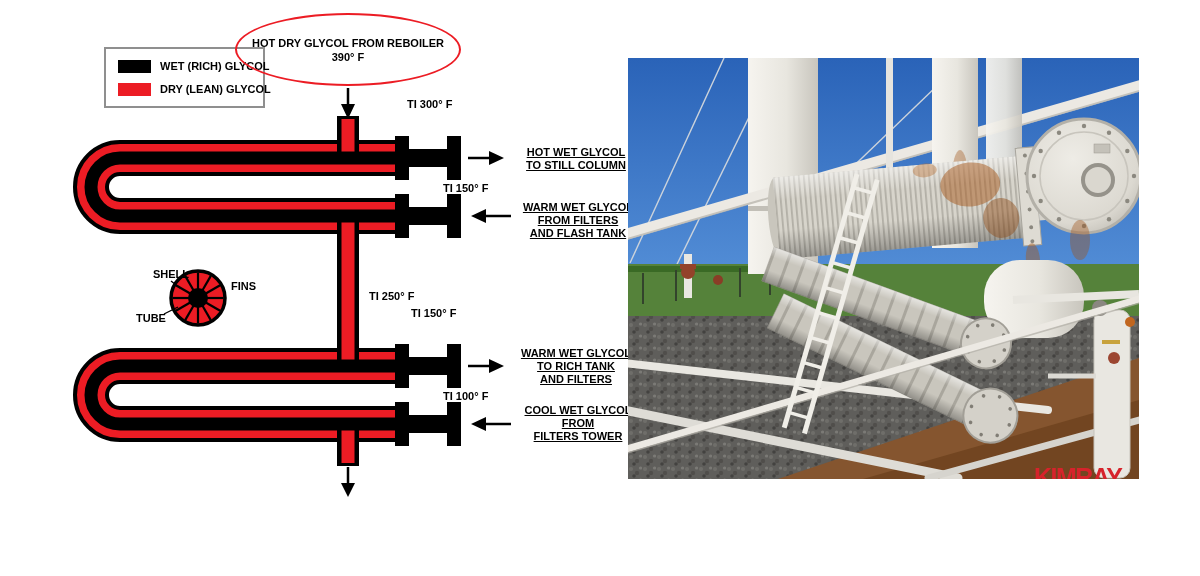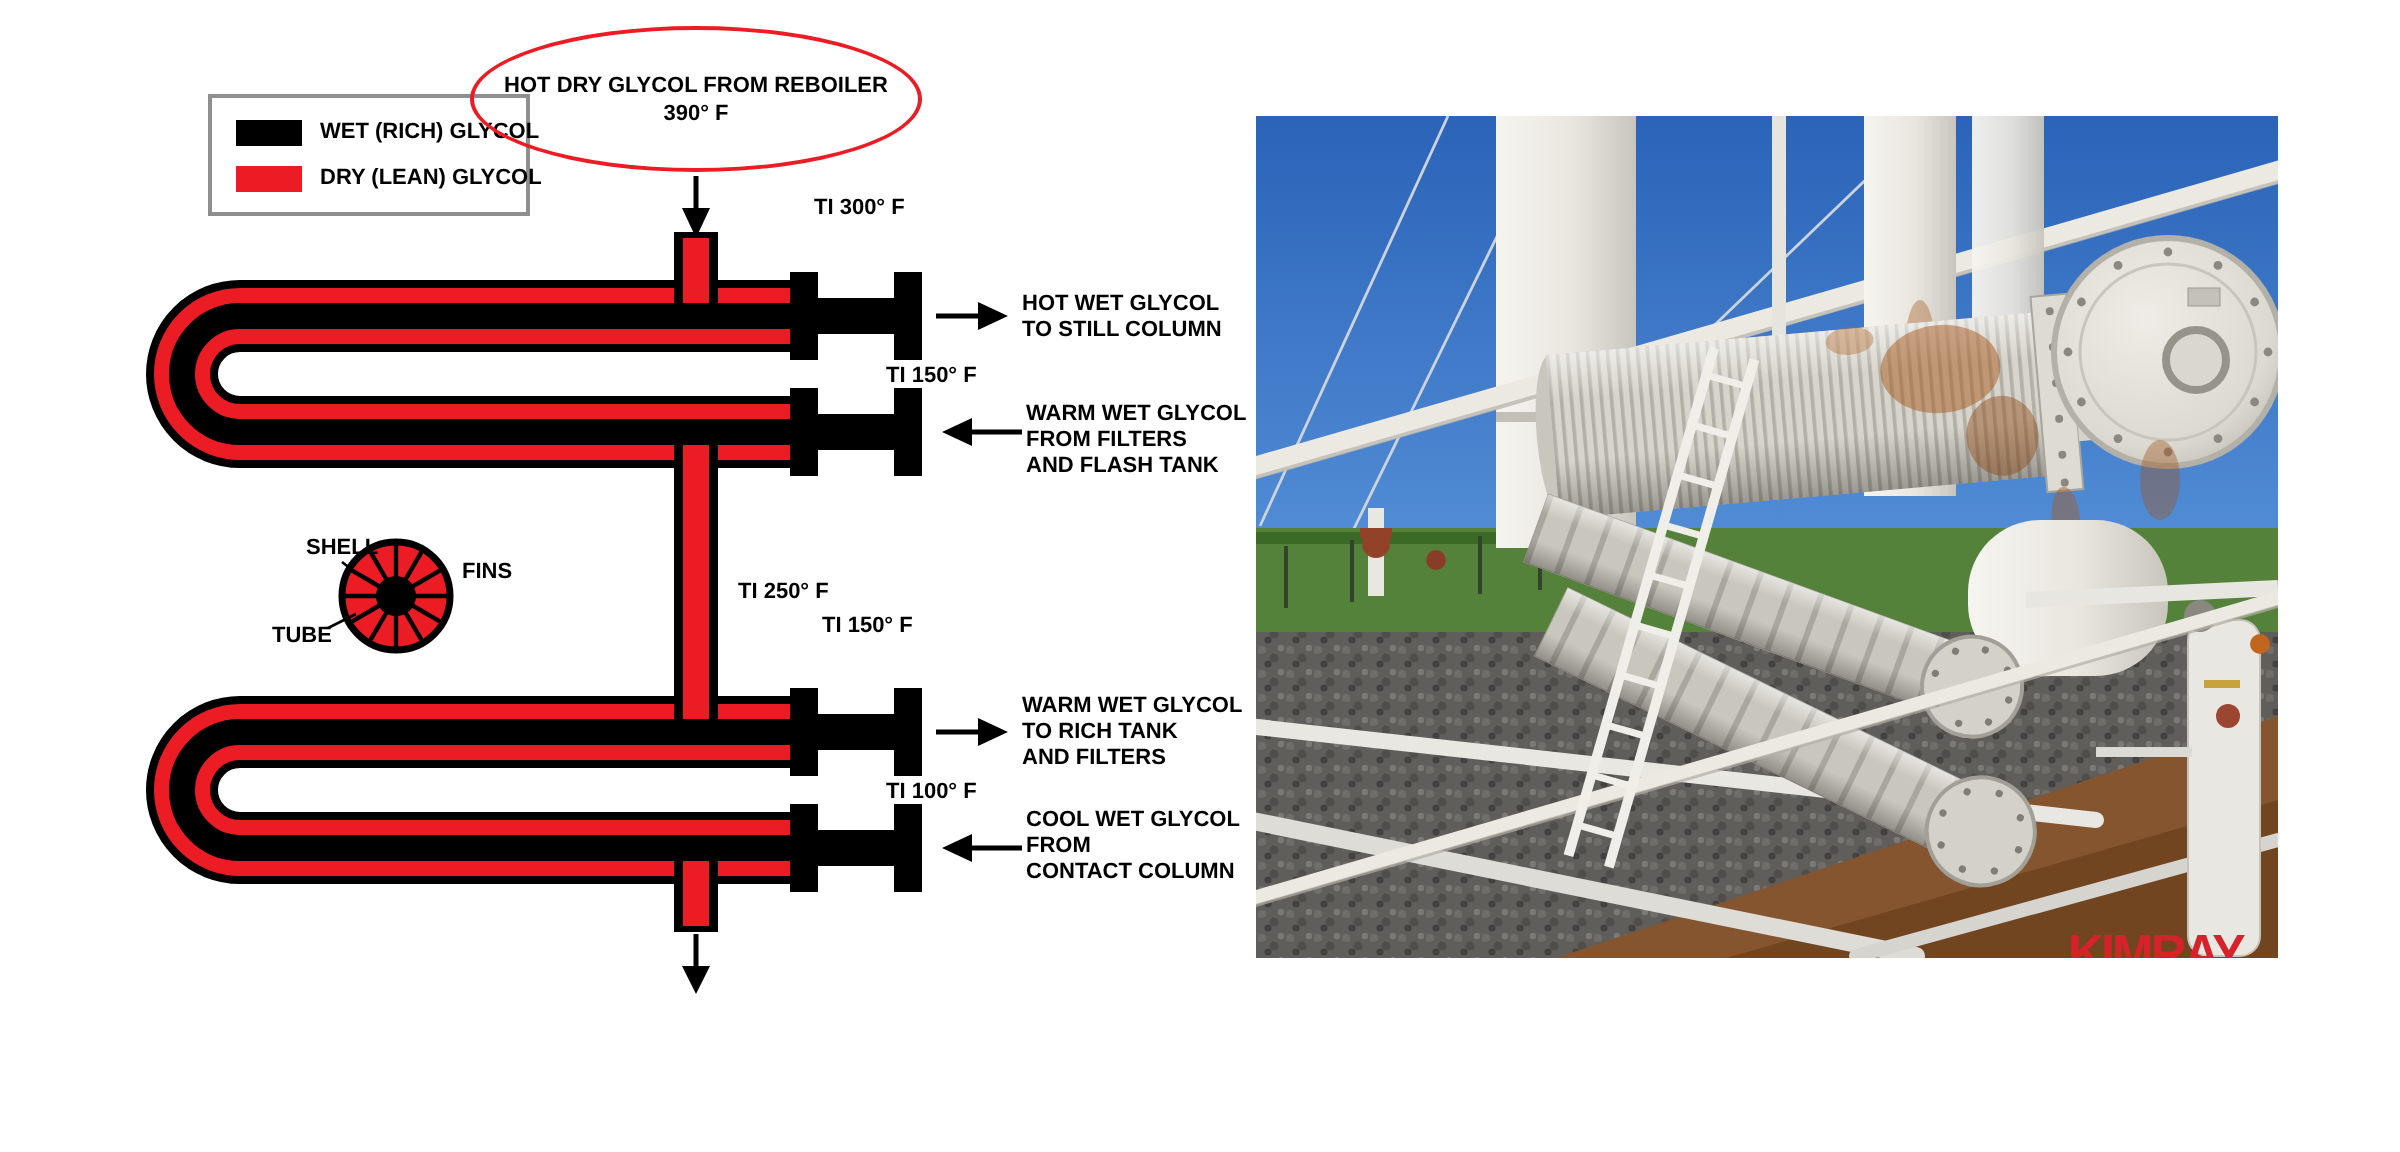--- a/index.html
+++ b/index.html
@@ -3,21 +3,21 @@
 <meta charset="utf-8">
 <style>
   :root { --red:#ec1c24; --brand:#d6232b; }
   * { box-sizing:border-box; }
   html,body { margin:0; padding:0; background:#fff; }
   #canvas { position:relative; width:1200px; height:576px; background:#fff; overflow:hidden;
             font-family:"Liberation Sans",sans-serif; }
   .lbl { position:absolute; font:700 11px/13px "Liberation Sans",sans-serif; color:#000;
          white-space:nowrap; letter-spacing:0; }
   .blk { position:absolute; font:700 11px/13px "Liberation Sans",sans-serif; color:#000;
-         text-align:left; width:130px; }
+         text-align:center; width:130px;text-decoration:underline; }
   .oval { position:absolute; border:2.5px solid var(--red); border-radius:50%;
           display:flex; flex-direction:column; align-items:center; justify-content:center;
           text-align:left; font:700 11px/14px "Liberation Sans",sans-serif; color:#000; }
   #legend { position:absolute; left:64px; top:47px; width:161px; height:61px;
             border:2px solid #8f8f8f; background:#fff; padding:9px 0 0 12px;margin-left:40px; }
   .leg-row { display:flex; align-items:center; height:17px; margin-bottom:6px; }
   .swatch { width:33px; height:13px; margin-right:9px; flex:0 0 auto; }
   #photo { position:absolute; left:628px; top:58px; width:511px; height:421px; overflow:hidden;
            background:#3b79c8; }
   #photo-caption { position:absolute; left:174px; top:261px; width:168px; height:39px;
@@ -163,21 +163,21 @@
     <div>AND FLASH TANK</div>
   </div>
   <div class="blk" style="left:511px;top:347px">
     <div>WARM WET GLYCOL</div>
     <div>TO RICH TANK</div>
     <div>AND FILTERS</div>
   </div>
   <div class="blk" style="left:513px;top:404px">
     <div>COOL WET GLYCOL</div>
     <div>FROM</div>
-    <div>CONTACT COLUMN</div>
+    <div>FILTERS TOWER</div>
   </div>
 
   <div id="photo">
     <svg width="511" height="421" viewBox="0 0 511 421">
       <defs>
         <linearGradient id="sky" x1="0" y1="0" x2="0" y2="1">
           <stop offset="0" stop-color="#2a63b8"></stop>
             <stop offset="1" stop-color="#5590d8"></stop>
         </linearGradient>
         <linearGradient id="vpipe" x1="0" y1="0" x2="1" y2="0">

